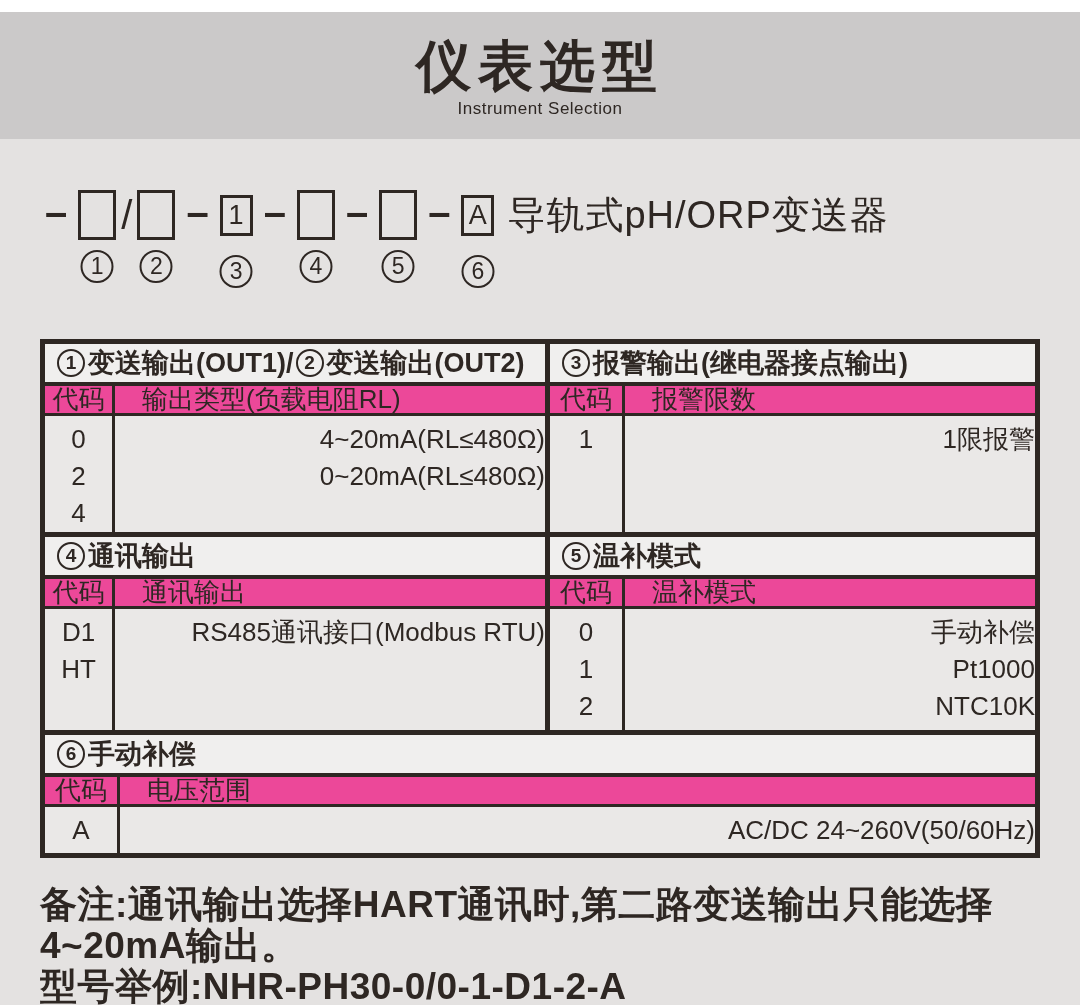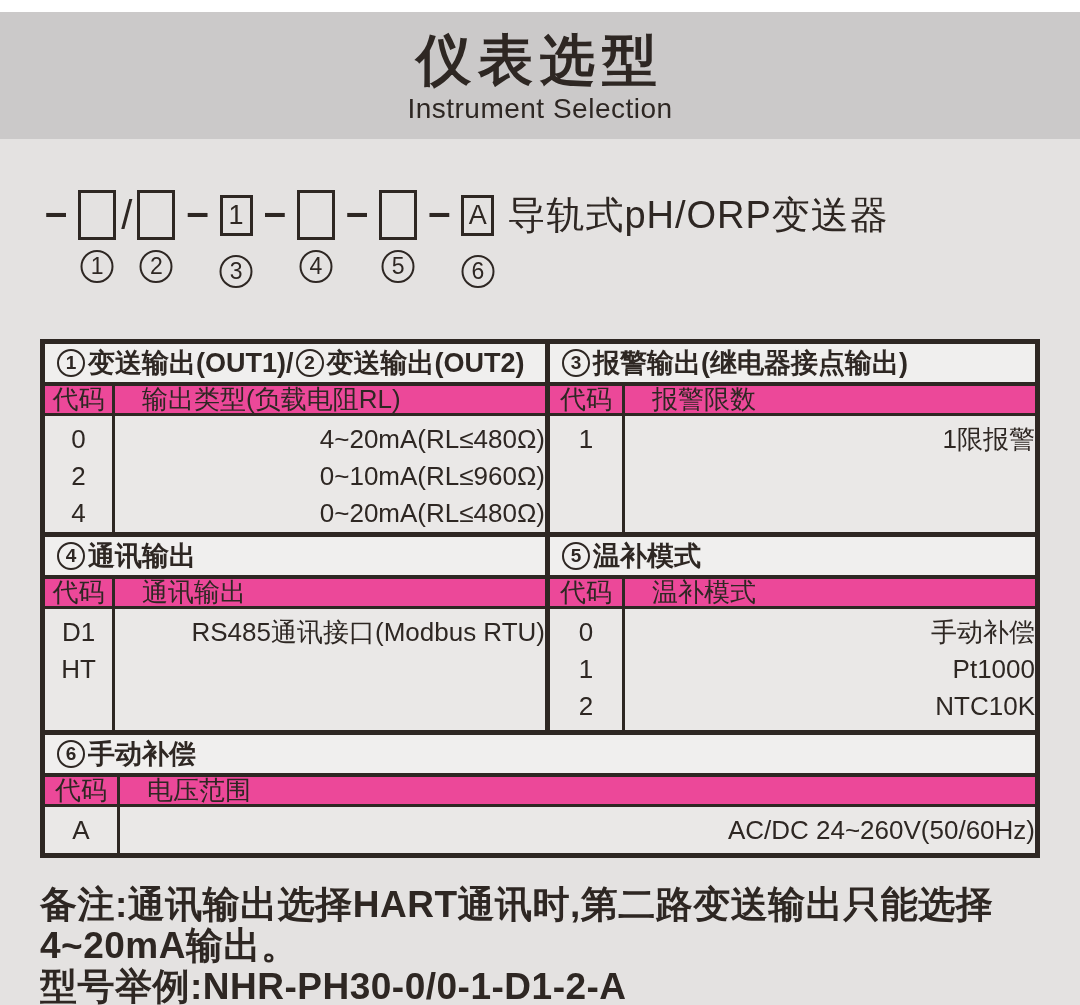--- a/index.html
+++ b/index.html
@@ -10,21 +10,21 @@
     font-family:"Liberation Sans", sans-serif;
     overflow:hidden;
   }
   .top-strip { height:12px; background:#ffffff; }
   .title-band {
     height:127px; background:#cbc9c9;
     display:flex; flex-direction:column; align-items:center; justify-content:center;
     padding-top:6px;
   }
   .page-title { font-size:55px; font-weight:bold; letter-spacing:7px; line-height:1.05; }
-  .page-subtitle { font-size:28px; letter-spacing:0.5px; margin-top:3px; }
+  .page-subtitle { font-size:17px; letter-spacing:0.5px; margin-top:3px; }
 
   
   .model-line {
     margin:50px 0 0 34px;
     display:flex; align-items:center;
     height:52px;
   }
   .model-prefix { font-size:43px; letter-spacing:-1px; white-space:nowrap; }
   .m-dash { font-size:40px; font-weight:bold; margin:0 11px; transform:translateY(-3px); }
   .m-slash { font-size:40px; margin:0 5px; }
@@ -147,21 +147,20 @@
         <div class="desc-col">输出类型(负载电阻RL)</div>
       </div>
       <div class="data">
         <div class="code-col">
           <div class="line">0</div>
           <div class="line">2</div>
           <div class="line">4</div>
         </div>
         <div class="desc-col">
           <div class="line">4~20mA(RL≤480Ω)</div>
-          <div class="line">0~10mA(RL≤960Ω)</div>
           <div class="line">0~20mA(RL≤480Ω)</div>
         </div>
       </div>
     </div>
     <div class="vdiv"></div>
     <div class="half right">
       <div class="sec-title">
         <span class="circ">3</span>
         <span>报警输出(继电器接点输出)</span>
       </div>

